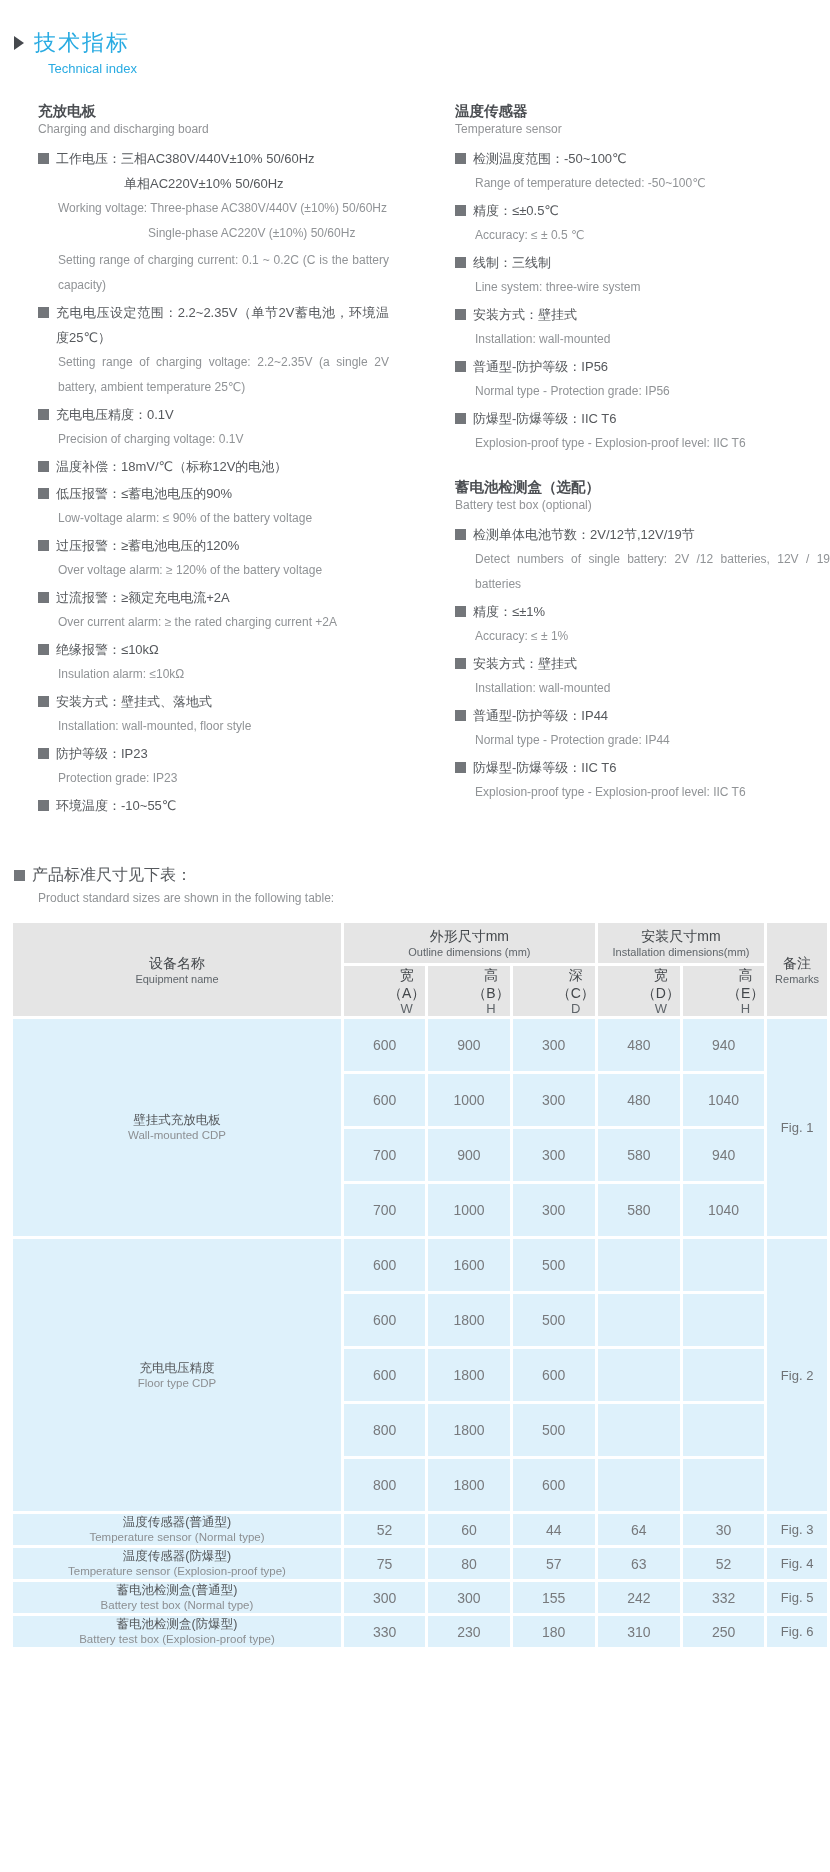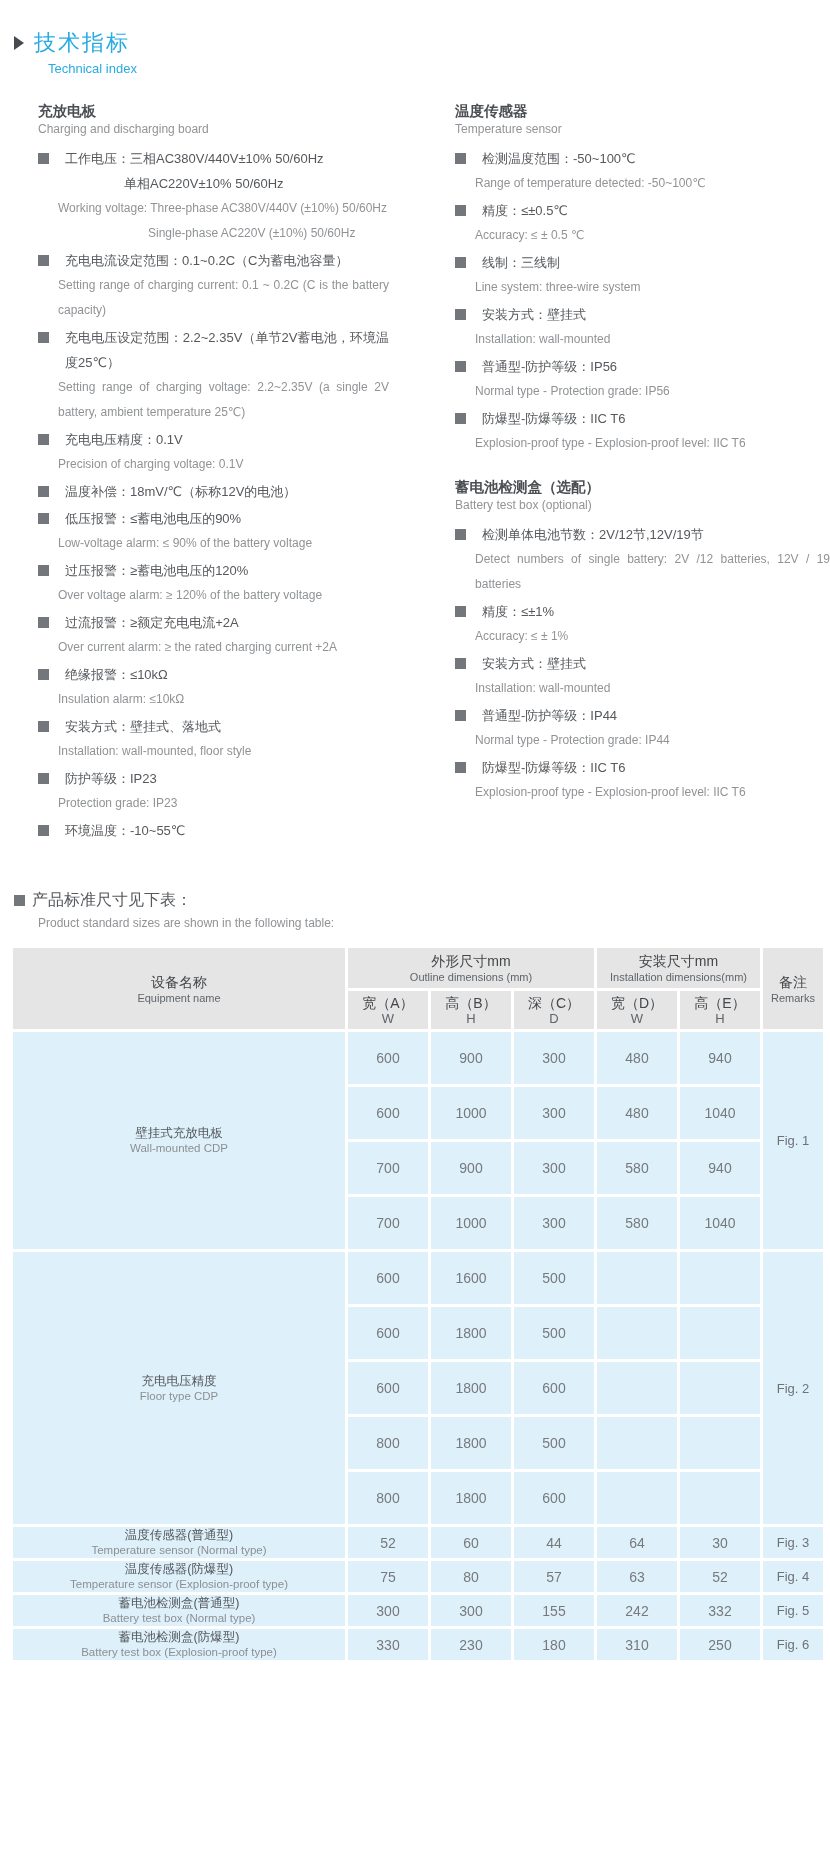--- a/index.html
+++ b/index.html
@@ -26,21 +26,21 @@
   .title-en{font-size:13px;color:#29abe2;margin:3px 0 0 34px;}
   
   .columns{display:flex;margin-top:26px;padding-left:38px;}
   .col-left{width:352px;}
   .col-right{width:376px;margin-left:66px;}
   .spec-section + .spec-section{margin-top:22px;}
   .sec-head-zh{font-size:14.5px;font-weight:bold;color:#4b4e52;line-height:18px;}
   .sec-head-en{font-size:12px;color:#919396;margin:1px 0 9px 0;line-height:16px;}
   .spec-item{margin-bottom:2px;}
   .zh-line{font-size:13px;color:#55585c;line-height:25px;text-align:justify;}
-  .zh-line.first{position:relative;padding-left:27px;}
+  .zh-line.first{position:relative;padding-left:18px;}
   .zh-line.cont{padding-left:86px;}
   .bullet{
     position:absolute;left:0;top:7px;
     width:11px;height:11px;background:#73767a;display:inline-block;
   }
   .en-line{font-size:12px;color:#909396;line-height:25px;padding-left:20px;text-align:justify;}
   .en-line.cont{padding-left:110px;text-align:left;}
   
   .table-note{margin:46px 0 0 14px;}
   .note-zh{font-size:16px;color:#55585c;line-height:18px;display:flex;align-items:center;}
@@ -56,21 +56,21 @@
   .size-table th,.size-table td{padding:0;margin:0;}
   .size-table thead th{
     background:#e5e5e5;
     font-weight:normal;
     text-align:center;
     vertical-align:middle;
   }
   .gh-zh{font-size:14px;color:#43474b;line-height:18px;}
   .gh-en{font-size:11px;color:#5f656a;line-height:14px;}
   th.group-head{height:40px;}
-  th.sub-head{height:38px;}
+  th.sub-head{height:38px;padding-left:44px;}
   th.span-two{vertical-align:middle;}
   .size-table tbody td{
     background:#def1fb;
     text-align:center;
     vertical-align:middle;
   }
   .data-cell{font-size:14px;color:#77797c;}
   .row-data .data-cell{height:52px;}
   .row-label td{height:28px;}
   .name-cell{padding:2px 4px;}
@@ -96,21 +96,20 @@
         <div class="spec-section">
           <div class="sec-head-zh">充放电板</div>
           <div class="sec-head-en">Charging and discharging board</div>
           <div class="spec-item">
             <div class="zh-line first"><span class="bullet"></span><span>工作电压：三相AC380V/440V±10%  50/60Hz</span></div>
             <div class="zh-line cont">单相AC220V±10%  50/60Hz</div>
             <div class="en-line">Working voltage: Three-phase AC380V/440V (±10%) 50/60Hz</div>
             <div class="en-line cont">Single-phase AC220V (±10%) 50/60Hz</div>
           </div>
           <div class="spec-item">
-            <div class="zh-line first"><span class="bullet"></span><span>充电电流设定范围：0.1~0.2C（C为蓄电池容量）</span></div>
             <div class="en-line">Setting range of charging current: 0.1 ~ 0.2C (C is the battery capacity)</div>
           </div>
           <div class="spec-item">
             <div class="zh-line first"><span class="bullet"></span><span>充电电压设定范围：2.2~2.35V（单节2V蓄电池，环境温度25℃）</span></div>
             <div class="en-line">Setting range of charging voltage: 2.2~2.35V (a single 2V battery, ambient temperature 25℃)</div>
           </div>
           <div class="spec-item">
             <div class="zh-line first"><span class="bullet"></span><span>充电电压精度：0.1V</span></div>
             <div class="en-line">Precision of charging voltage: 0.1V</div>
           </div>

